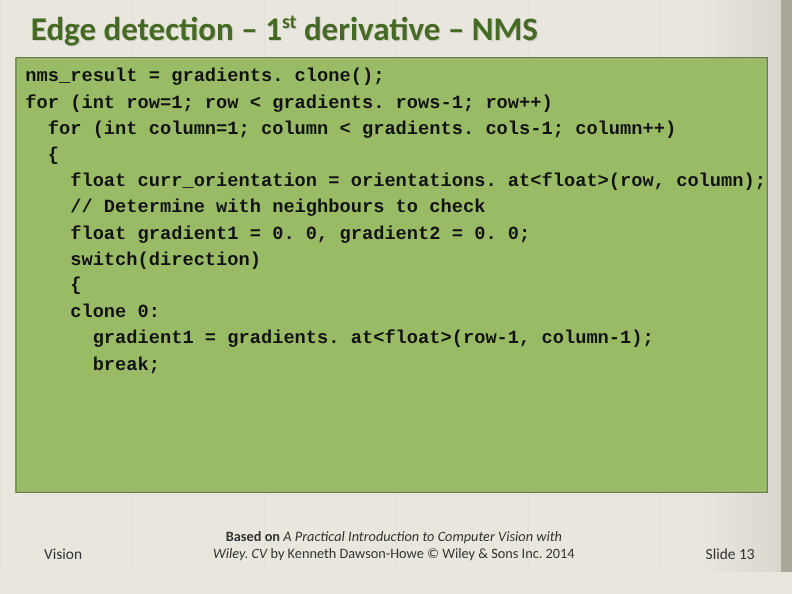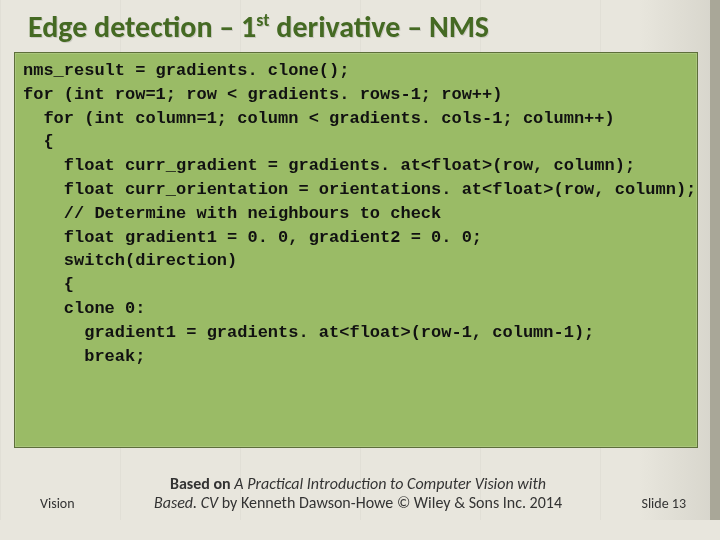--- a/index.html
+++ b/index.html
@@ -66,56 +66,55 @@
     align-items: flex-end;
     justify-content: space-between;
     padding: 0 24px 0 40px;
     font-family: Calibri, Arial, sans-serif;
     font-size: 14px;
     color: #333;
   }
   .footer .left, .footer .right { white-space: nowrap; }
   .footer .center {
     text-align: center;
-    font-size: 16px;
+    font-size: 13px;
     line-height: 1.2;
     flex: 1 1 auto;
     padding: 0 10px;
   }
   .footer .center .based { font-weight: 700; }
   .footer .center .ital { font-style: italic; font-weight: 400; }
 </style>
 </head>
 <body>
 
 <div class="slide">
 
   <div class="title">Edge detection – 1<sup>st</sup> derivative – NMS</div>
 
   <div class="codebox">
     <div class="line">nms_result = gradients. clone();</div>
     <div class="line">for (int row=1; row &lt; gradients. rows-1; row++)</div>
     <div class="line">  for (int column=1; column &lt; gradients. cols-1; column++)</div>
     <div class="line">  {</div>
-    <div class="line">    float curr_gradient = gradients. at&lt;float&gt;(row, column);</div>
     <div class="line">    float curr_orientation = orientations. at&lt;float&gt;(row, column);</div>
     <div class="line">    // Determine with neighbours to check</div>
     <div class="line">    float gradient1 = 0. 0, gradient2 = 0. 0;</div>
     <div class="line">    switch(direction)</div>
     <div class="line">    {</div>
     <div class="line">    clone 0:</div>
     <div class="line">      gradient1 = gradients. at&lt;float&gt;(row-1, column-1);</div>
     <div class="line">      break;</div>
   </div>
 
   <div class="footer">
     <div class="left">Vision</div>
     <div class="center">
       <span class="based">Based on</span>
       <span> </span>
       <span class="ital">A Practical Introduction to Computer Vision with</span><br>
-      <span class="ital">Based. CV</span>
+      <span class="ital">Wiley. CV</span>
       <span> by Kenneth Dawson-Howe © Wiley &amp; Sons Inc. 2014</span>
     </div>
     <div class="right">Slide 13</div>
   </div>
 
 </div>
 
 </body></html>

